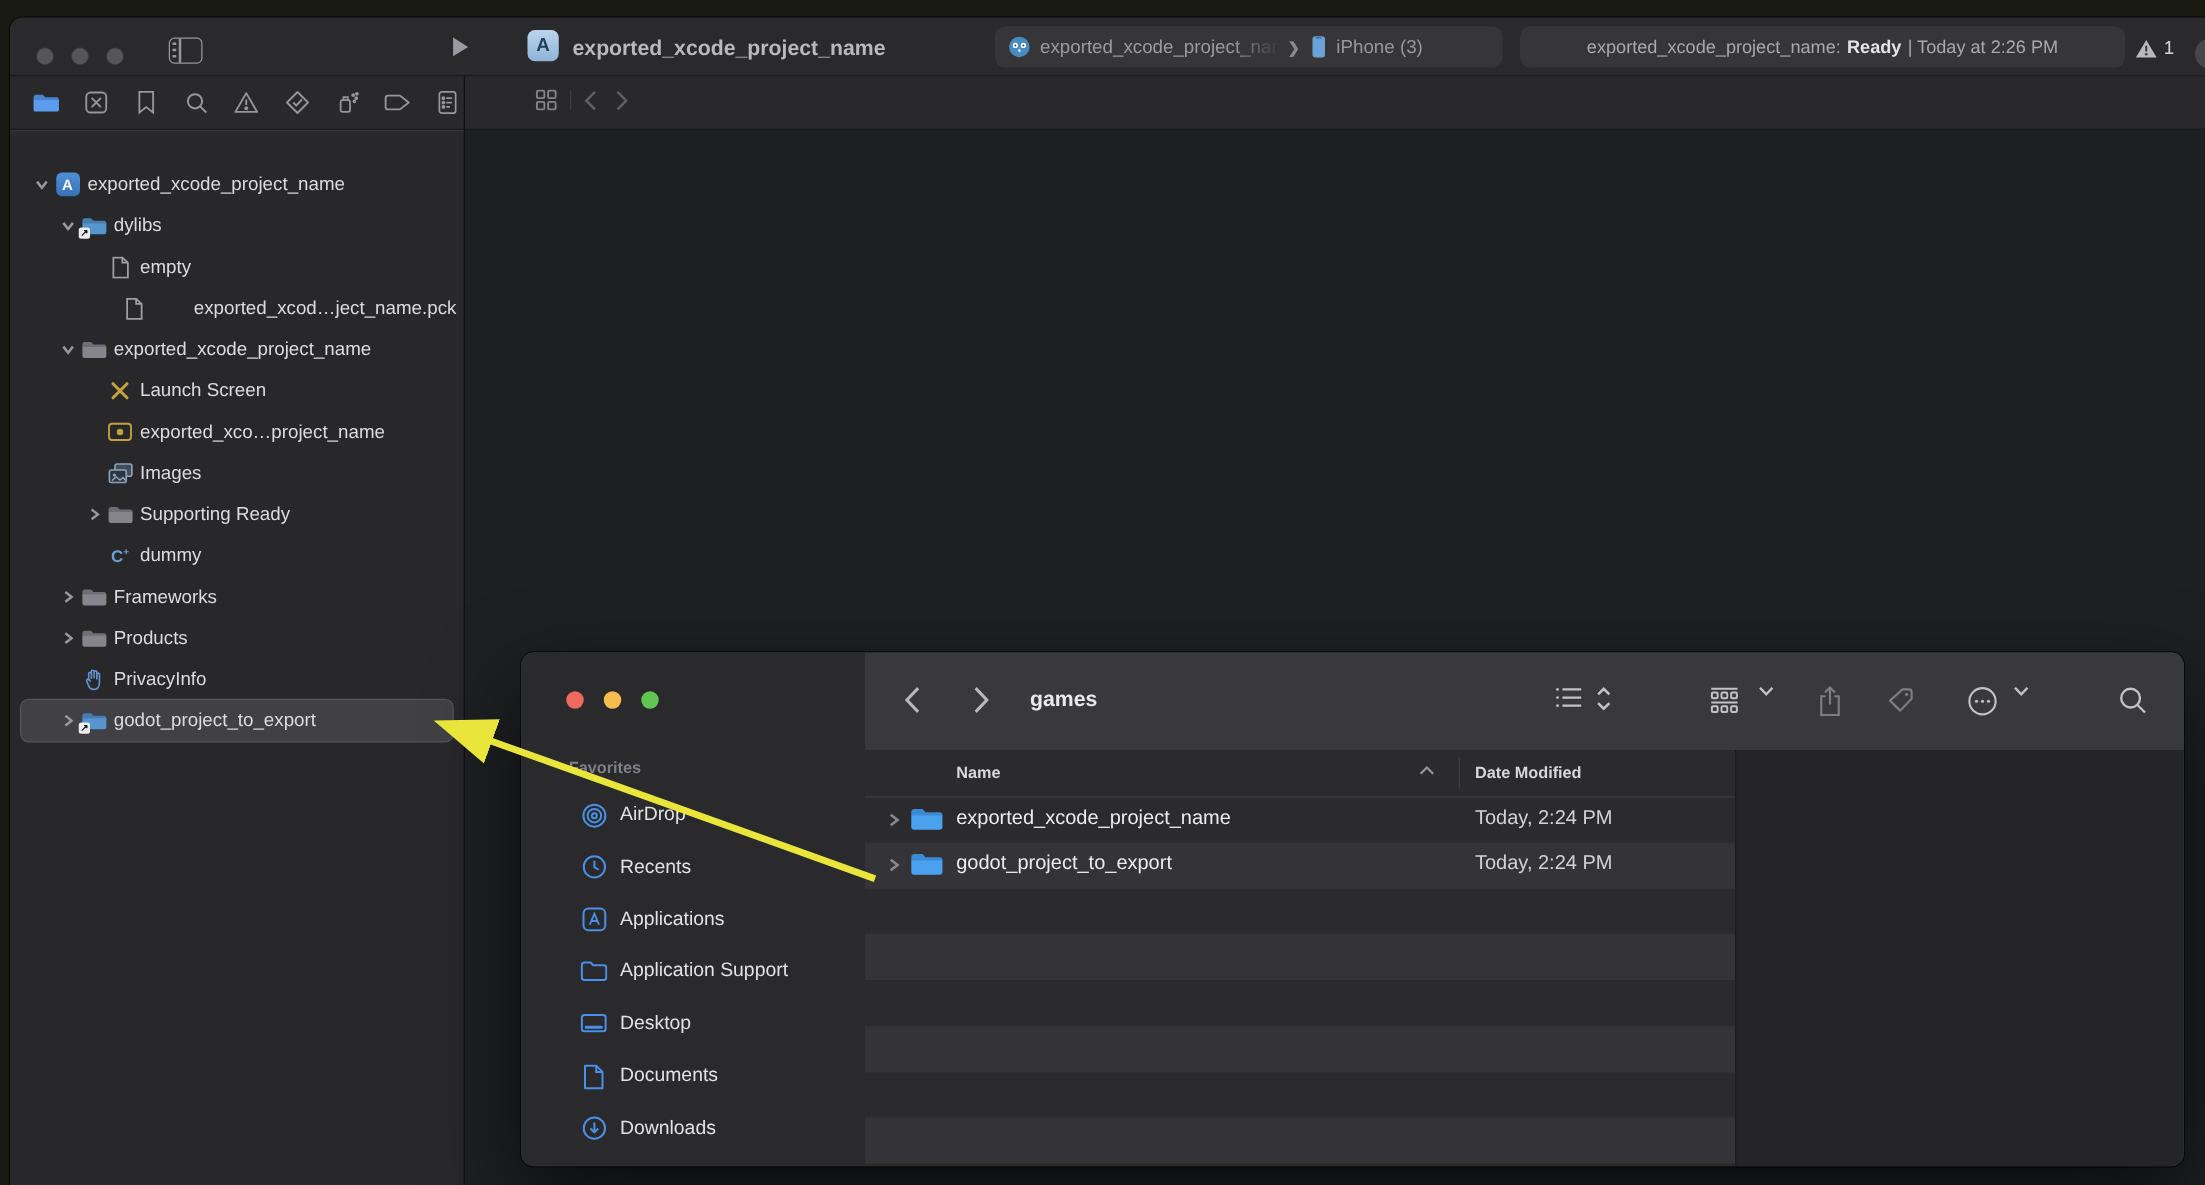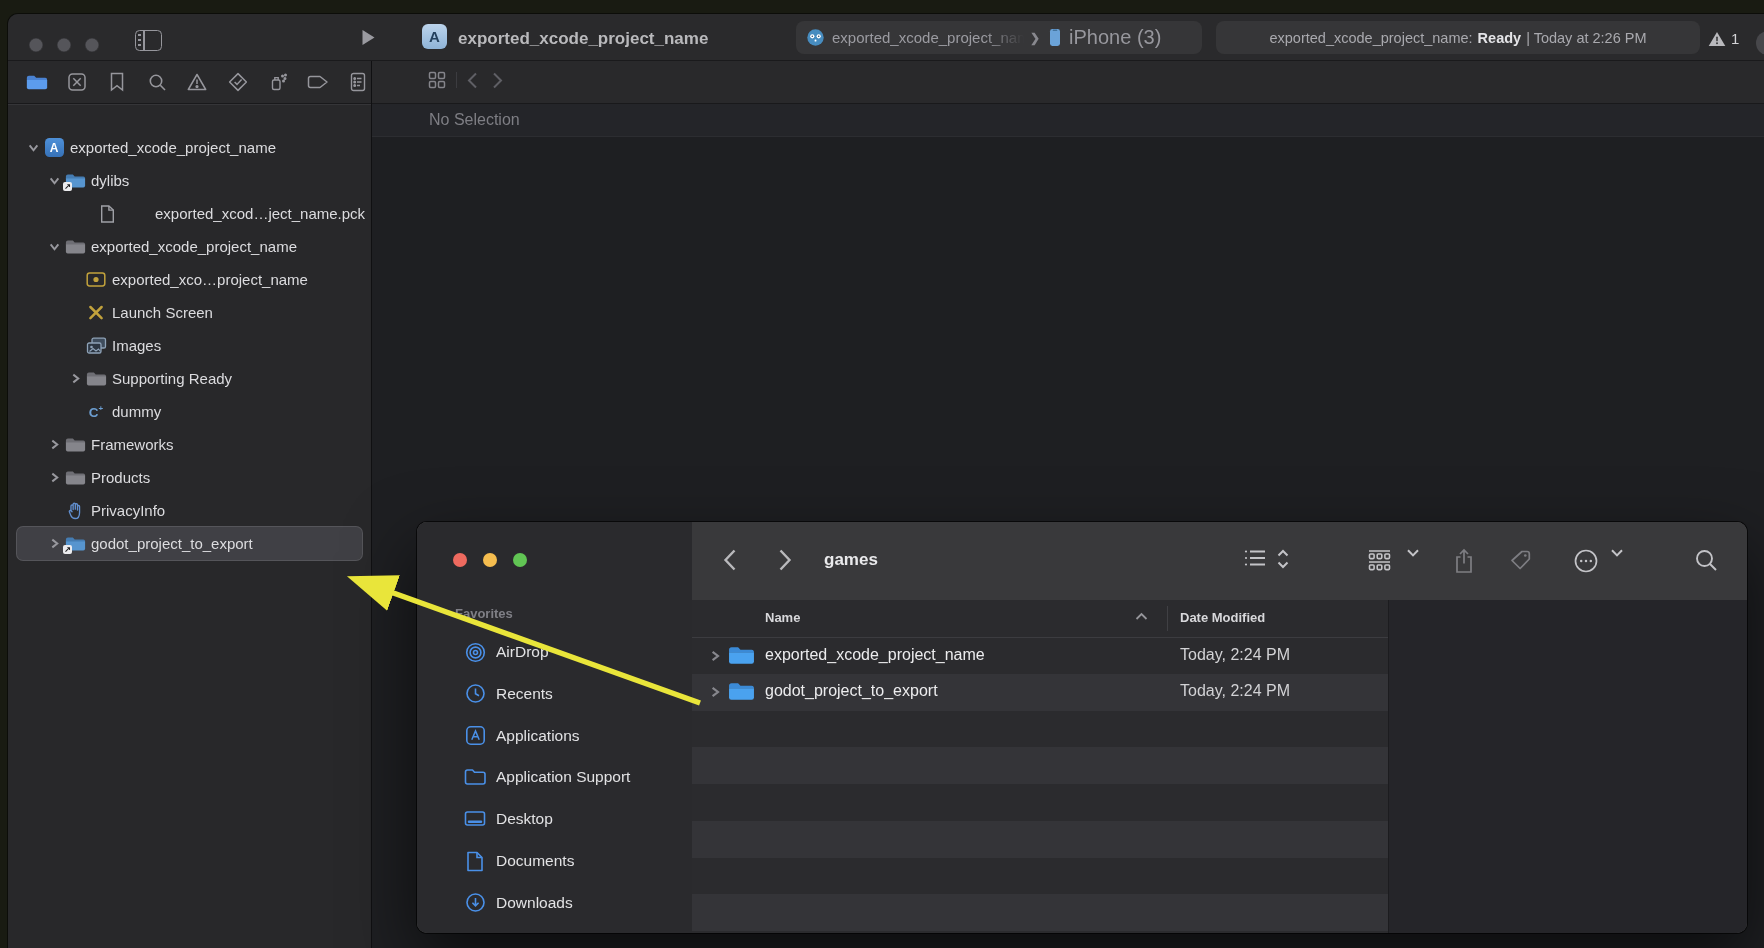--- a/index.html
+++ b/index.html
@@ -25,21 +25,21 @@
   .play-btn{left:353px;top:15px;}
   .doc-icon{left:414px;top:10px;width:25px;height:25px;border-radius:6px;
     background:linear-gradient(180deg,#bcd4ec,#8fb4d8);color:#24415e;font-weight:700;font-size:15px;
     display:flex;align-items:center;justify-content:center;}
   .xc-doc-title{left:450px;top:15px;font-size:17px;font-weight:700;color:#b9b9bc;}
   .pill{top:7px;height:33px;background:#363638;border-radius:8px;display:flex;align-items:center;}
   .scheme-pill{left:788px;width:406px;padding:0 10px;box-sizing:border-box;}
   .scheme-name{color:#9b9ba1;font-size:15px;margin-left:7px;white-space:nowrap;overflow:hidden;width:196px;
     -webkit-mask-image:linear-gradient(90deg,#000 78%,transparent 98%);mask-image:linear-gradient(90deg,#000 78%,transparent 98%);}
   .scheme-sep{color:#88888e;font-size:12px;font-weight:700;margin:0 9px 0 2px;}
-  .device-name{color:#97979d;font-size:20px;margin-left:8px;}
+  .device-name{color:#97979d;font-size:15px;margin-left:8px;}
   .status-pill{left:1208px;width:484px;justify-content:center;color:#a9a9ae;font-size:14.5px;}
   .status-state{color:#e4e4e7;font-weight:700;margin:0 5px;}
   .status-suffix{color:#a9a9ae;}
   .warn-cluster{left:1700px;top:16px;display:flex;align-items:center;color:#d4d4d7;font-size:15px;}
   .partial-circle{left:1748px;top:17px;width:24px;height:24px;border-radius:50%;background:#47474b;}
   
   .xc-navbar{left:0;top:47px;width:100%;height:42px;background:#29292b;border-bottom:1px solid #19191b;}
   .nav-tab{top:10px;width:22px;height:22px;display:flex;align-items:center;justify-content:center;}
   
   .xc-sidebar{left:0;top:90px;width:363px;bottom:0;background:#28282a;border-top:1px solid #353538;}
@@ -253,23 +253,20 @@
       <svg width="11" height="17" viewBox="0 0 11 17" fill="none" stroke="#5f5f65" stroke-width="2">
           <path d="M9 1.5 L2 8.5 L9 15.5"></path>
         </svg>
     </span>
     <span>
       <svg width="11" height="17" viewBox="0 0 11 17" fill="none" stroke="#5f5f65" stroke-width="2">
           <path d="M2 1.5 L9 8.5 L2 15.5"></path>
         </svg>
     </span>
   </div>
-  <div class="abs no-selection-strip">
-    <div class="abs no-selection">No Selection</div>
-  </div>
 
   <div class="abs xc-sidebar">
     <div class="abs tree">
         <div class="tree-row" style="padding-left: 8px;">
           <span class="tree-chev">
             <svg width="11" height="11" viewBox="0 0 10 10" fill="none" stroke="#98989e" stroke-width="1.8">
               <path d="M1.5 3 L5 7.5 L8.5 3"></path>
             </svg>
           </span>
           <span class="tree-icon">
@@ -285,20 +282,30 @@
           </span>
           <span class="tree-icon">
             <svg width="21" height="16" viewBox="0 0 26 20">
               <path d="M1 4.5 Q1 2 3.5 2 h6.2 l2.3 2.5 H22.8 Q25 4.5 25 7 V7.4 H1 Z" fill="#457cb2"></path>
               <path d="M1 7 H25 V15.5 Q25 18 22.8 18 H3.2 Q1 18 1 15.5 Z" fill="#5795cf"></path>
             </svg>
             <span class="ref-badge">↗</span>
           </span>
           <span class="tree-label">dylibs</span>
         </div>
+        <div class="tree-row" style="padding-left: 50px;">
+          <span class="tree-chev"></span>
+          <span class="tree-icon">
+            <svg width="15" height="18" viewBox="0 0 15 18" fill="none" stroke="#9fa0a6" stroke-width="1.4">
+              <path d="M1.7 1 h7.2 L13.3 5.1 V17 H1.7 Z"></path>
+              <path d="M8.9 1 V5.1 H13.3"></path>
+            </svg>
+          </span>
+          <span class="tree-label">empty</span>
+        </div>
         <div class="tree-row" style="padding-left: 29px; gap: 32px;">
           <span class="tree-chev"></span>
           <span class="tree-icon">
             <svg width="15" height="18" viewBox="0 0 15 18" fill="none" stroke="#9fa0a6" stroke-width="1.4">
               <path d="M1.7 1 h7.2 L13.3 5.1 V17 H1.7 Z"></path>
               <path d="M8.9 1 V5.1 H13.3"></path>
             </svg>
           </span>
           <span class="tree-label">exported_xcod…ject_name.pck</span>
         </div>
@@ -312,35 +319,35 @@
             <svg width="21" height="16" viewBox="0 0 26 20">
               <path d="M1 4.5 Q1 2 3.5 2 h6.2 l2.3 2.5 H22.8 Q25 4.5 25 7 V7.4 H1 Z" fill="#6e6e74"></path>
               <path d="M1 7 H25 V15.5 Q25 18 22.8 18 H3.2 Q1 18 1 15.5 Z" fill="#85858b"></path>
             </svg>
           </span>
           <span class="tree-label">exported_xcode_project_name</span>
         </div>
         <div class="tree-row" style="padding-left: 50px;">
           <span class="tree-chev"></span>
           <span class="tree-icon">
+            <svg width="18" height="18" viewBox="0 0 18 18">
+              <path d="M3.4 3 L14.6 14.2 M14.6 3 L3.4 14.2" stroke="#c2a23c" stroke-width="2.5" stroke-linecap="round"></path>
+            </svg>
+          </span>
+          <span class="tree-label">Launch Screen</span>
+        </div>
+        <div class="tree-row" style="padding-left: 50px;">
+          <span class="tree-chev"></span>
+          <span class="tree-icon">
             <svg width="20" height="17" viewBox="0 0 20 17" fill="none">
               <rect x="1.2" y="2" width="17.6" height="13" rx="2.4" stroke="#c2a23c" stroke-width="1.5"></rect>
               <circle cx="10" cy="8.5" r="2.6" fill="#c2a23c"></circle>
             </svg>
           </span>
           <span class="tree-label">exported_xco…project_name</span>
-        </div>
-        <div class="tree-row" style="padding-left: 50px;">
-          <span class="tree-chev"></span>
-          <span class="tree-icon">
-            <svg width="18" height="18" viewBox="0 0 18 18">
-              <path d="M3.4 3 L14.6 14.2 M14.6 3 L3.4 14.2" stroke="#c2a23c" stroke-width="2.5" stroke-linecap="round"></path>
-            </svg>
-          </span>
-          <span class="tree-label">Launch Screen</span>
         </div>
         <div class="tree-row" style="padding-left: 50px;">
           <span class="tree-chev"></span>
           <span class="tree-icon">
             <svg width="21" height="18" viewBox="0 0 21 18">
               <rect x="6" y="1.2" width="13.5" height="9.8" rx="1.6" fill="#3e4c5c" stroke="#8fa3b8" stroke-width="1.3"></rect>
               <rect x="1.5" y="6" width="13.5" height="10" rx="1.6" fill="#2c3642" stroke="#8fa3b8" stroke-width="1.3"></rect>
               <circle cx="5.5" cy="10" r="1.3" fill="#8fa3b8"></circle>
               <path d="M3.5 14.5 L7 11.5 L10 14 L12.5 12 L14.5 14.5" stroke="#8fa3b8" stroke-width="1.2" fill="none"></path>
             </svg>

